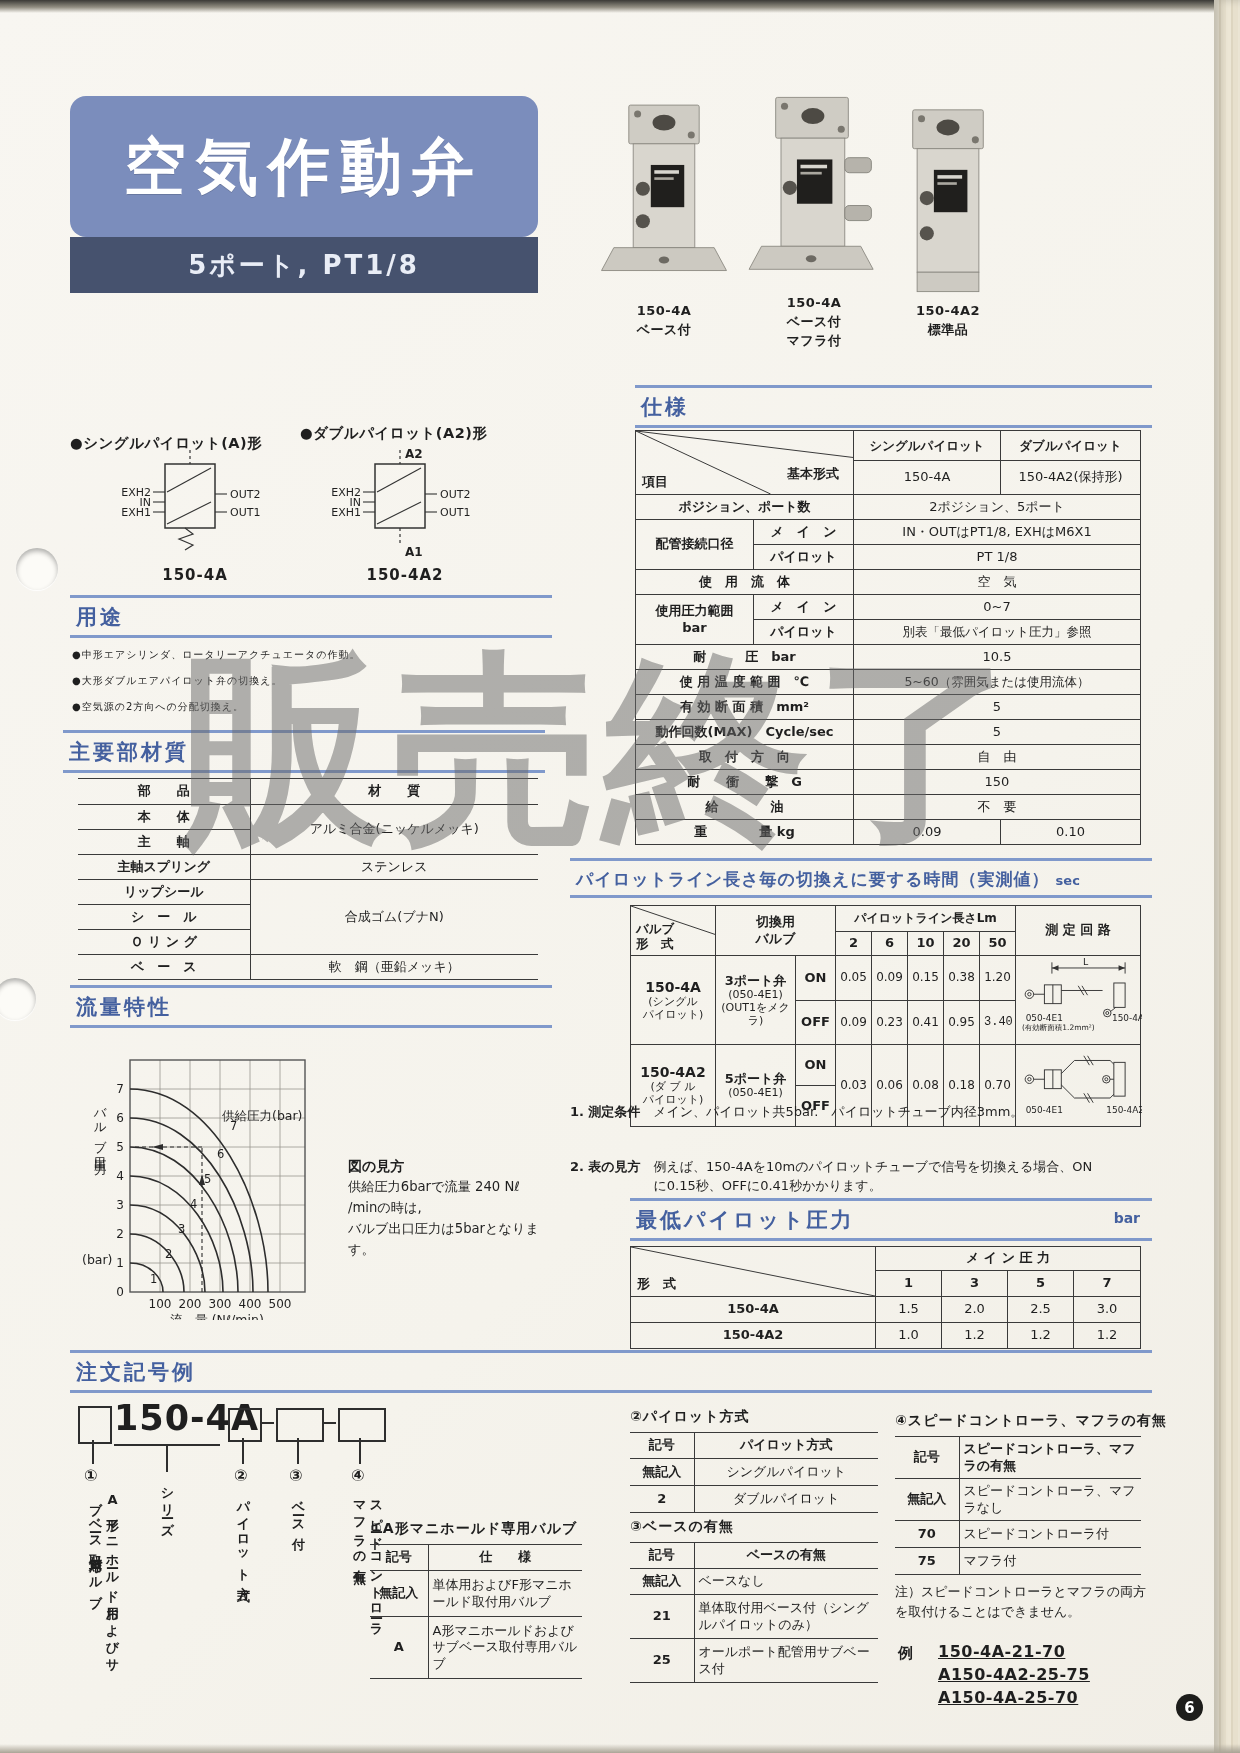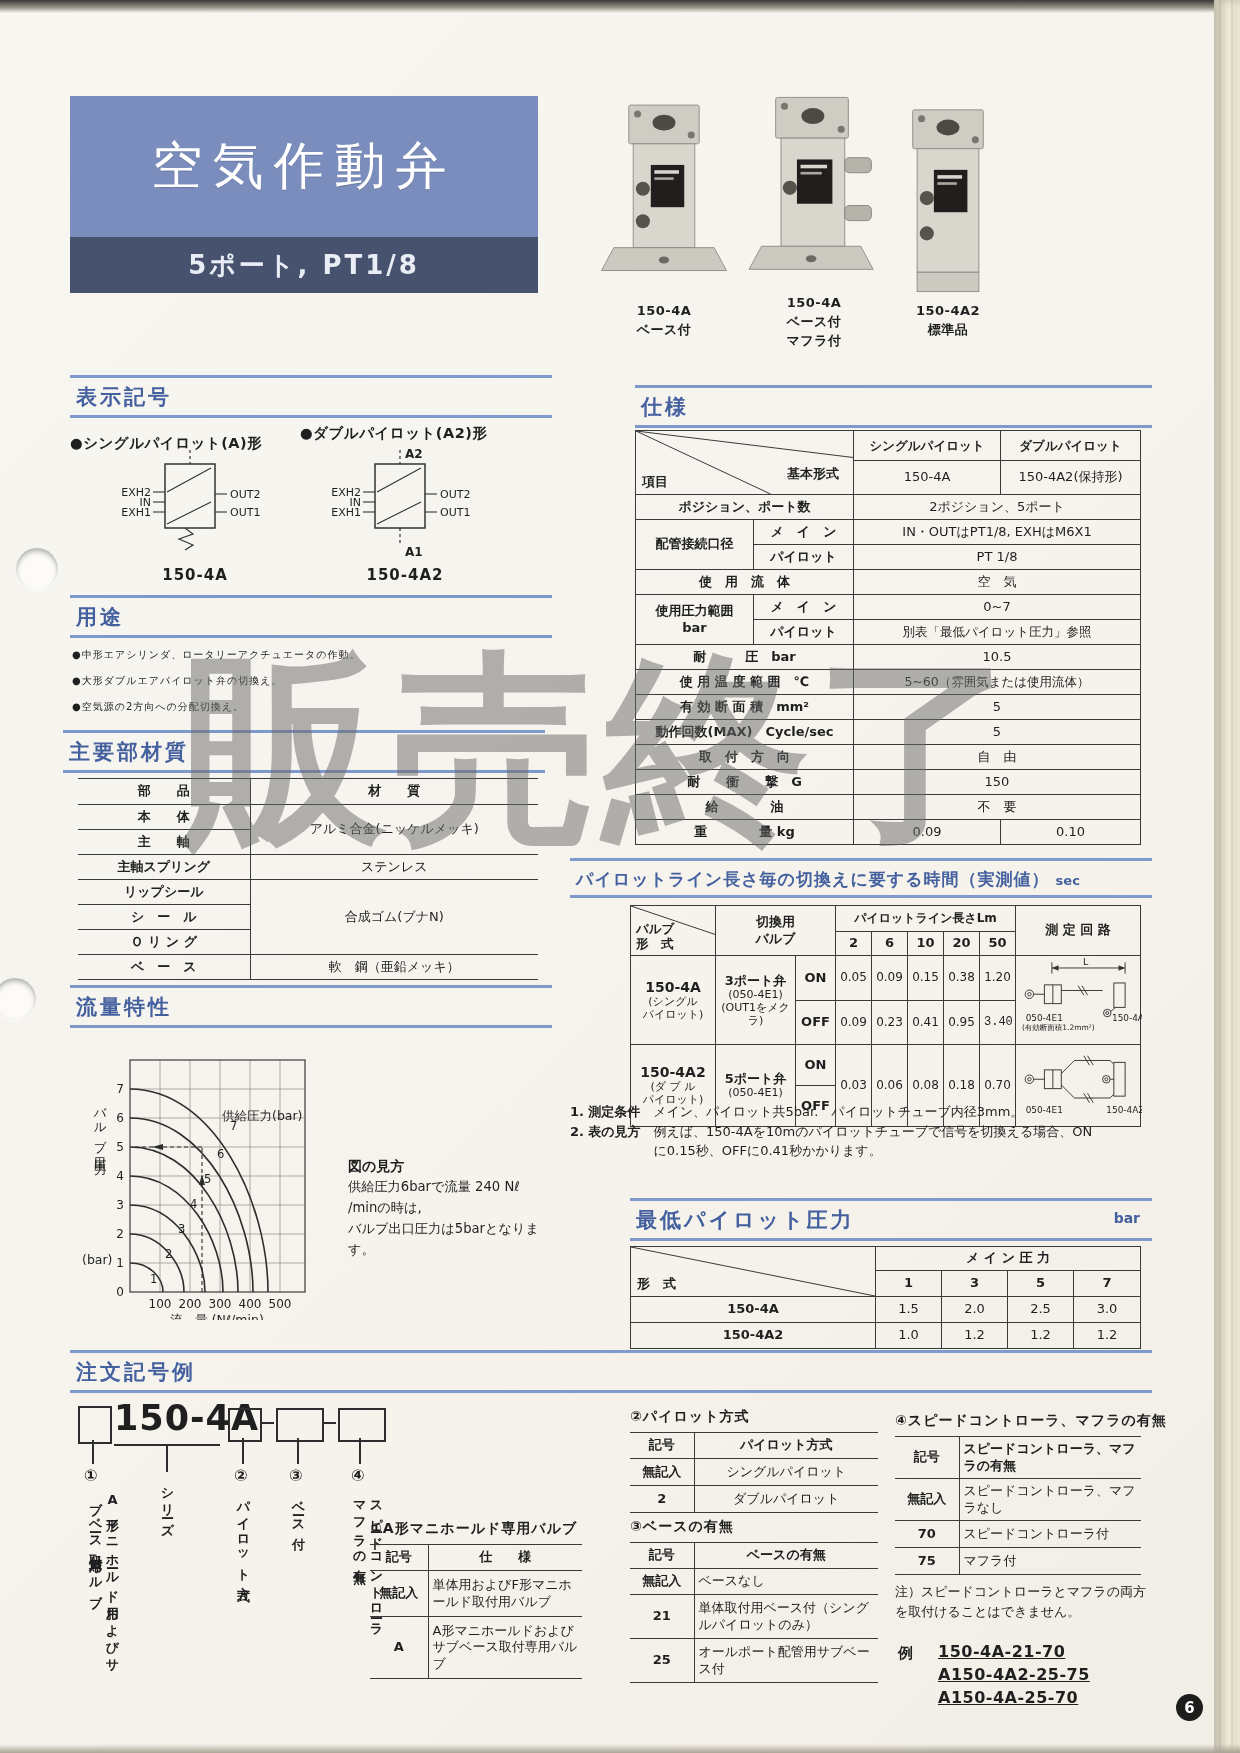--- a/index.html
+++ b/index.html
@@ -22,21 +22,21 @@
   .hole2{left:-6px;top:978px;width:42px;height:42px;}
   .pagenum{left:1176px;top:1694px;width:27px;height:27px;border-radius:50%;background:#1d1d1b;color:#fff;
     display:flex;align-items:center;justify-content:center;font-size:15px;font-weight:bold;}
   
   .watermark{left:182px;top:648px;font-size:205px;font-weight:800;letter-spacing:6px;
     color:rgba(104,104,104,.50);white-space:nowrap;z-index:60;pointer-events:none;line-height:1;}
   
   .title-block{left:70px;top:96px;width:468px;height:197px;}
   .title-main{position:absolute;left:0;top:0;width:100%;height:141px;background:#7b8dbc;
     display:flex;align-items:center;justify-content:center;
-    color:#fff;font-size:51px;font-weight:400;letter-spacing:10px;text-shadow:0 1px 0 rgba(0,0,0,.15);}
+    color:#fff;font-size:62px;font-weight:700;letter-spacing:10px;text-shadow:0 1px 0 rgba(0,0,0,.15);border-radius:16px;}
   .title-band{position:absolute;left:0;top:141px;width:100%;height:56px;background:#46526e;
     display:flex;align-items:center;justify-content:center;color:#e9edf6;font-size:26px;font-weight:bold;letter-spacing:3px;}
   
   .sec-head{border-top:3px solid #8099cb;border-bottom:3px solid #8099cb;color:#44609f;
     font-weight:bold;font-size:21px;letter-spacing:3px;padding:5px 6px 4px;background:transparent;}
   .sec-head .small-unit{font-size:13px;letter-spacing:0;margin-left:6px;}
   .sec-head.long{font-size:17px;letter-spacing:1px;padding-top:7px;}
   .sec-head .right-unit{float:right;font-size:14px;letter-spacing:0;margin-right:6px;margin-top:4px;}
   
   .bullet-line{font-size:10px;letter-spacing:1px;}
@@ -144,23 +144,20 @@
   <div class="abs cap" style="left:768px;top:294px;width:92px;">
     <div>150-4A</div>
     <div>ベース付</div>
     <div>マフラ付</div>
   </div>
   <div class="abs cap" style="left:900px;top:302px;width:96px;">
     <div>150-4A2</div>
     <div>標準品</div>
   </div>
 
-  <div class="abs sec-head" style="left:70px;top:375px;width:470px;">
-    <span>表示記号</span>
-  </div>
   <div class="abs sym-title" style="left:70px;top:424px;margin-top:10px;">●シングルパイロット(A)形</div>
   <div class="abs sym-title" style="left:300px;top:424px;">●ダブルパイロット(A2)形</div>
 
   <div class="abs" style="left:95px;top:446px;">
     <svg width="200" height="116" viewBox="0 0 200 116">
       <line x1="95" y1="4" x2="95" y2="18" stroke="#333" stroke-width="1.2" stroke-dasharray="3,3"></line>
       <rect x="70" y="18" width="50" height="64" fill="none" stroke="#333" stroke-width="1.5"></rect>
       <line x1="72" y1="46" x2="116" y2="22" stroke="#333" stroke-width="1.1"></line>
       <line x1="72" y1="78" x2="116" y2="56" stroke="#333" stroke-width="1.1"></line>
       <line x1="58" y1="46" x2="70" y2="46" stroke="#333" stroke-width="1.1"></line>
@@ -539,21 +536,21 @@
         </svg>
       </td>
     </tr>
     <tr style="height:36px;">
       <td class="lbl">OFF</td>
     </tr>
   </tbody>
     </table>
   <div class="abs note-text" style="left:570px;top:1102px;width:575px;">
     <div><span class="note-num">1.</span> <span class="note-num">測定条件</span>　<span>メイン、パイロット共5bar.　パイロットチューブ内径3mm。</span></div>
-    <div style="display:flex;">
+    <div style="display:flex;margin-top:35px;">
         <span style="white-space:nowrap;"><span class="note-num">2.</span> <span class="note-num">表の見方</span>　</span>
         <span style="width:440px;">例えば、150-4Aを10mのパイロットチューブで信号を切換える場合、ONに0.15秒、OFFに0.41秒かかります。</span>
       </div>
   </div>
 
   <div class="abs sec-head" style="left:630px;top:1198px;width:510px;">
     <span class="right-unit">bar</span>
     <span>最低パイロット圧力</span>
   </div>
   <table class="abs grid-table" style="left:630px;top:1246px;width:510px;">

